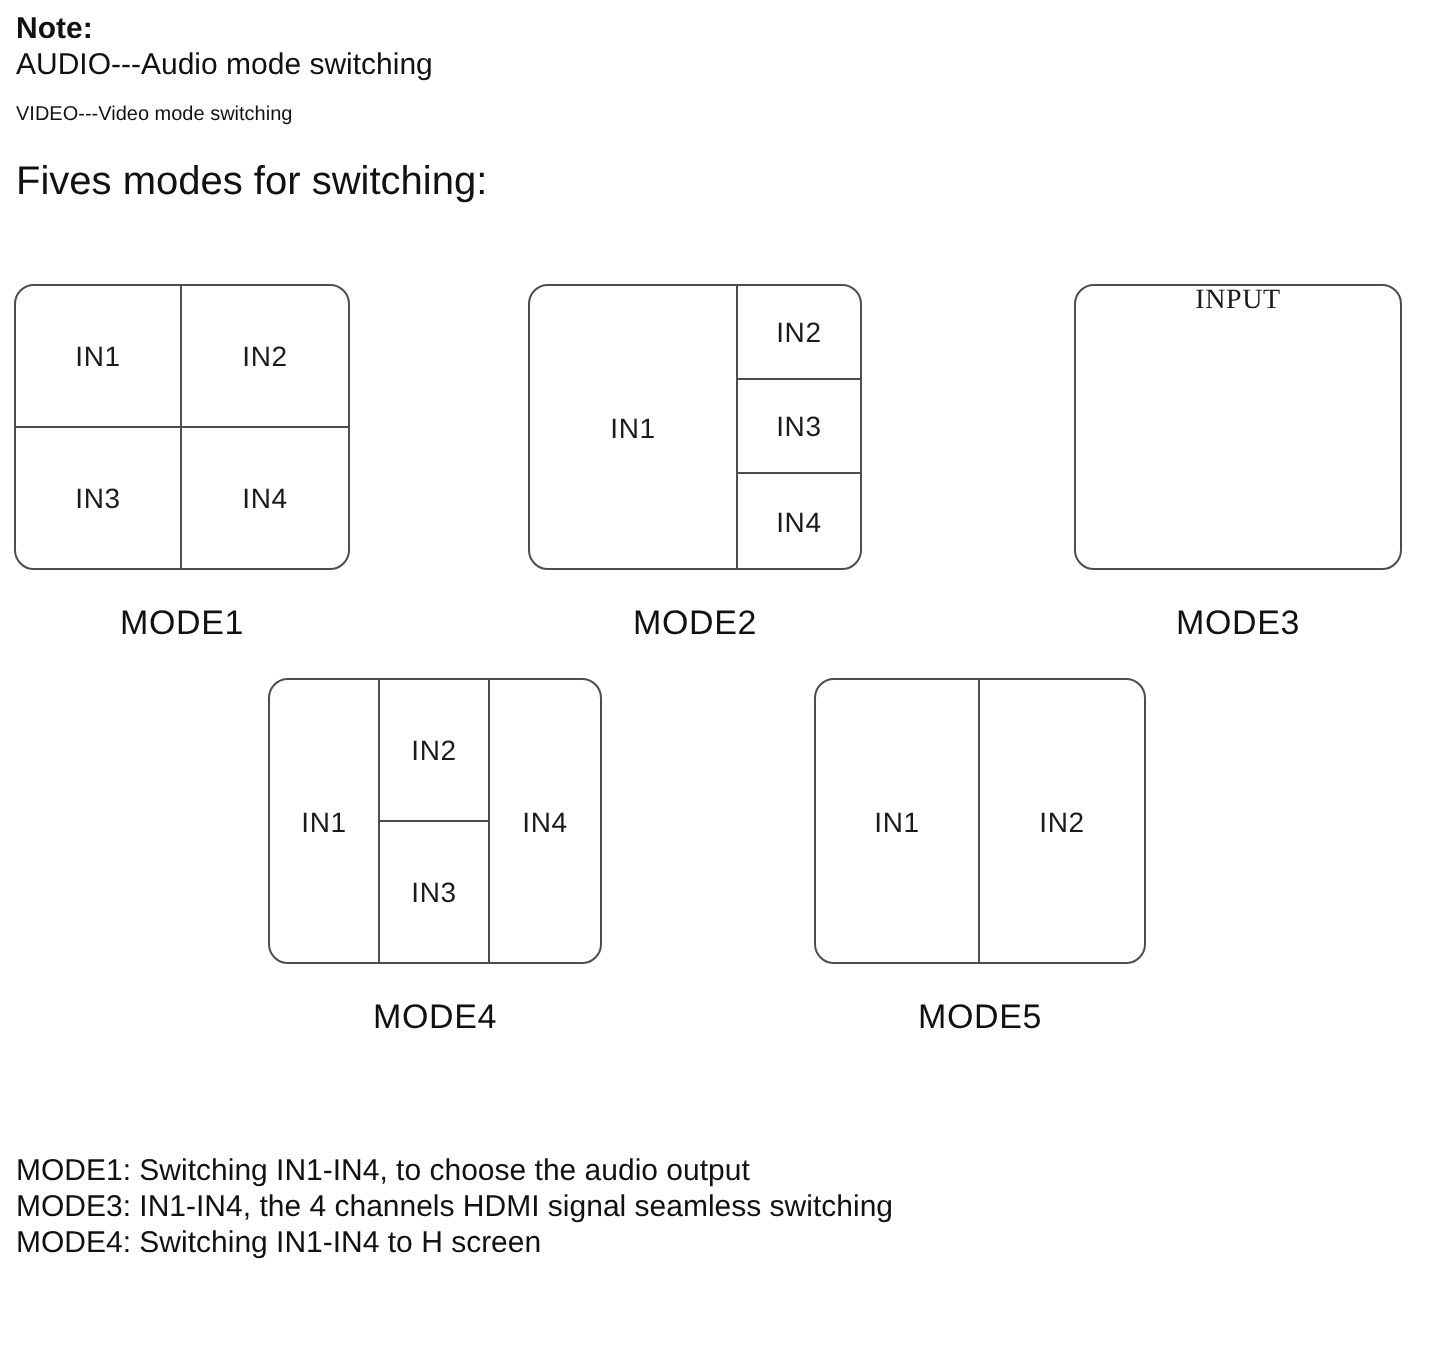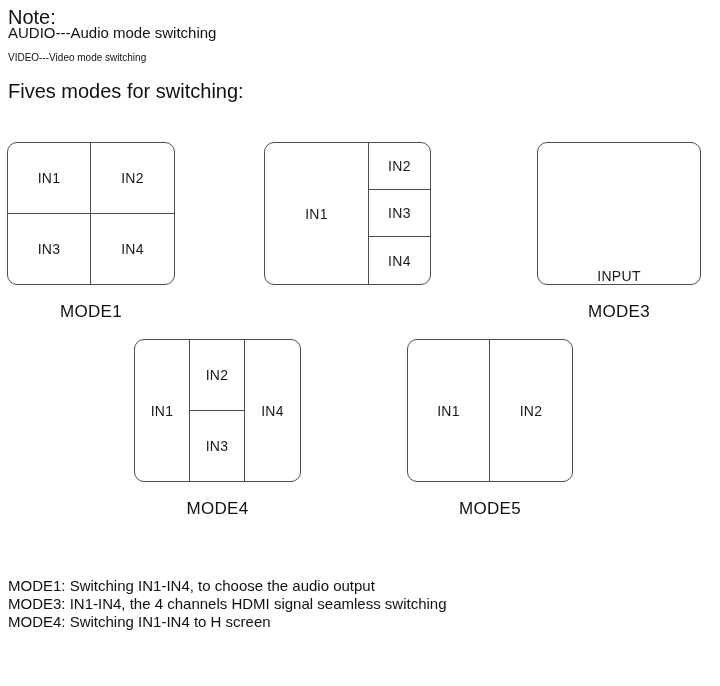--- a/index.html
+++ b/index.html
@@ -8,21 +8,21 @@
     height: 686px;
     background: #ffffff;
     font-family: "Liberation Sans", "DejaVu Sans", sans-serif;
     color: #111111;
     position: relative;
     overflow: hidden;
   }
   .abs { position: absolute; }
 
   
-  .note-title  { left: 8px; top: 6px;  font-size: 20px; font-weight: normal; }
+  .note-title  { left: 8px; top: 6px;  font-size: 15px; font-weight: bold; }
   .note-line1  { left: 8px; top: 24px; font-size: 15px; }
   .note-line2  { left: 8px; top: 52px; font-size: 10px; }
   .heading     { left: 8px; top: 80px; font-size: 20px; }
 
   
   .mode-wrap { position: absolute; }
   .mode-box {
     border: 1px solid #4d4d4d;
     border-radius: 10px;
     overflow: hidden;
@@ -38,21 +38,21 @@
     font-size: 14px;
     color: #1a1a1a;
     letter-spacing: 0.3px;
   }
   .br { border-right: 1px solid #4d4d4d; }
   .bb { border-bottom: 1px solid #4d4d4d; }
 
   .m1 { grid-template-columns: 1fr 1fr; grid-template-rows: 1fr 1fr; }
   .m2 { grid-template-columns: 63% 37%; grid-template-rows: 1fr 1fr 1fr; }
   .m2 .span3 { grid-row: 1 / 4; }
-  .m3 { display: flex; align-items: flex-end; justify-content: center; }
+  .m3 { display: flex; align-items: flex-start; justify-content: center; font-family: Liberation Serif, serif; }
   .m4 { grid-template-columns: 1fr 1fr 1fr; grid-template-rows: 1fr 1fr; }
   .m4 .span2 { grid-row: 1 / 3; }
   .m5 { grid-template-columns: 1fr 1fr; }
 
   .mode-label {
     text-align: center;
     margin-top: 17px;
     font-size: 17px;
     color: #111111;
     letter-spacing: 0.3px;
@@ -87,20 +87,21 @@
   <div class="mode-label">MODE1</div>
 </div>
 
 <div class="mode-wrap pos-mode2">
   <div class="mode-box m2">
     <div class="cell br span3">IN1</div>
     <div class="cell bb">IN2</div>
     <div class="cell bb">IN3</div>
     <div class="cell">IN4</div>
   </div>
+  <div class="mode-label">MODE2</div>
 </div>
 
 <div class="mode-wrap pos-mode3">
   <div class="mode-box m3">
     <div class="cell">INPUT</div>
   </div>
   <div class="mode-label">MODE3</div>
 </div>
 
 <div class="mode-wrap pos-mode4">

